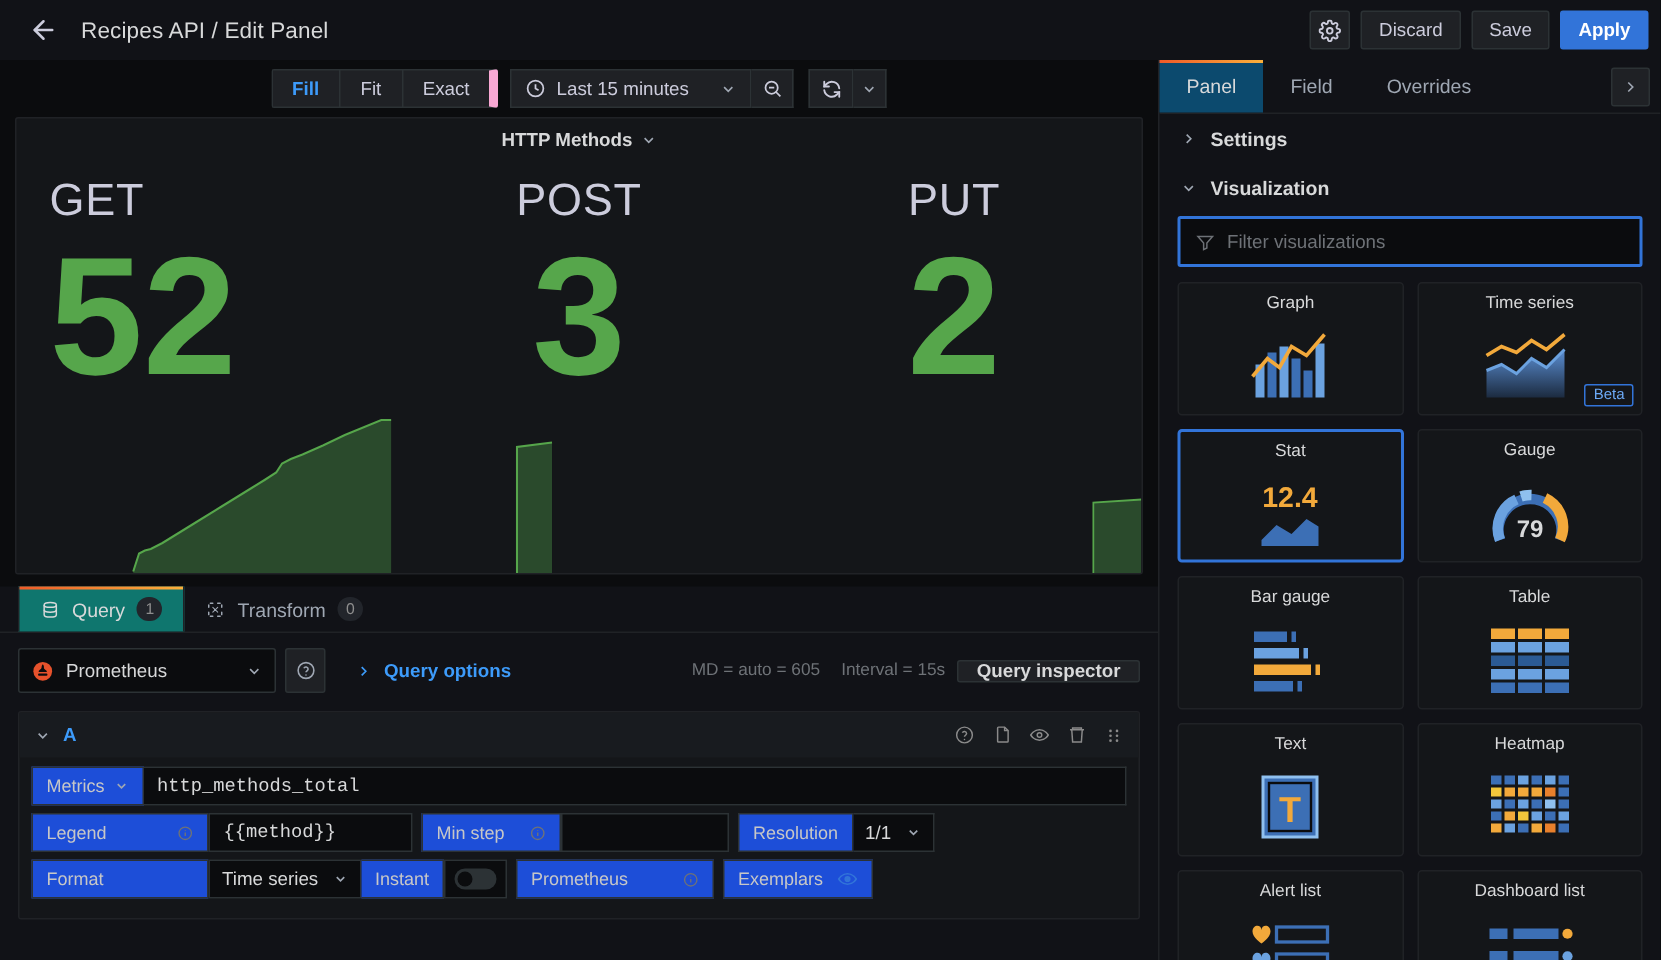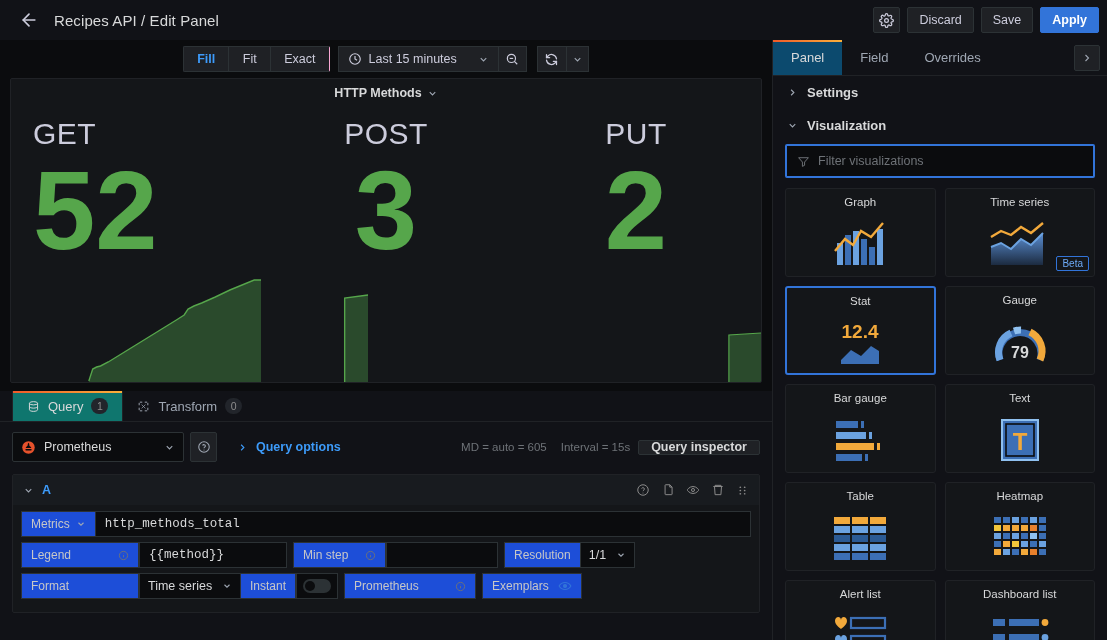--- a/index.html
+++ b/index.html
@@ -51,21 +51,21 @@
     display: flex; align-items: center; justify-content: center;
     gap: 8px; padding: 0 10px;
   }
   .seg-group { display: flex; border-radius: 2px; overflow: hidden; }
   .seg {
     height: 26px; min-width: 42px; padding: 0 13px;
     display: flex; align-items: center; justify-content: center;
     background: #1f2125; border: 1px solid #2c3235; border-right: none;
     color: #ccccdc; font-size: 12.5px; cursor: pointer;
   }
-  .seg:last-child { border-right: 1px solid #f9a8d4; }
+  .seg:last-child { border-right: 6px solid #f9a8d4; }
   .seg.active { color: #3d9bfa; font-weight: 600; }
 
   .time-group { display: flex; border-radius: 2px; }
   .time-picker {
     height: 26px; display: flex; align-items: center; gap: 7px;
     padding: 0 9px; background: #1f2125; border: 1px solid #2c3235;
     color: #ccccdc; font-size: 12.5px; cursor: pointer;
   }
   .time-zoomout {
     height: 26px; width: 28px; display: flex; align-items: center; justify-content: center;
@@ -444,21 +444,21 @@
 
               <div class="field-line">
                 <div class="lbl wide">
                   <span>Legend</span>
                   <svg width="11" height="11" viewBox="0 0 24 24" fill="none" stroke="#6e7277" stroke-width="2" style="margin-left:auto">
                     <circle cx="12" cy="12" r="9"></circle>
                       <line x1="12" y1="11" x2="12" y2="16"></line>
                     <circle cx="12" cy="8" r=".8" fill="#6e7277" stroke="none"></circle>
                   </svg>
                 </div>
-                <div class="inp fixed" style="width:148px;border-left:1px solid #2c3235;">{{method}}</div>
+                <div class="inp fixed" style="width:136px;border-left:1px solid #2c3235;">{{method}}</div>
                 <div class="gap4"></div>
                 <div class="lbl" style="width:93px">
                   <span>Min step</span>
                   <svg width="11" height="11" viewBox="0 0 24 24" fill="none" stroke="#6e7277" stroke-width="2" style="margin-left:auto">
                     <circle cx="12" cy="12" r="9"></circle>
                       <line x1="12" y1="11" x2="12" y2="16"></line>
                     <circle cx="12" cy="8" r=".8" fill="#6e7277" stroke="none"></circle>
                   </svg>
                 </div>
                 <div class="inp fixed" style="width:112px;border-left:1px solid #2c3235;"></div>
@@ -611,31 +611,20 @@
             <div class="viz-img">
               <svg width="60" height="46" viewBox="0 0 60 46">
                 <rect x="6" y="4" width="22" height="7" fill="#3c6fb5"></rect>
                   <rect x="31" y="4" width="3" height="7" fill="#3c6fb5"></rect>
                 <rect x="6" y="15" width="30" height="7" fill="#6ba2e0"></rect>
                   <rect x="39" y="15" width="3" height="7" fill="#6ba2e0"></rect>
                 <rect x="6" y="26" width="38" height="7" fill="#f2a93b"></rect>
                   <rect x="47" y="26" width="3" height="7" fill="#f2a93b"></rect>
                 <rect x="6" y="37" width="26" height="7" fill="#3c6fb5"></rect>
                   <rect x="35" y="37" width="3" height="7" fill="#3c6fb5"></rect>
-              </svg>
-            </div>
-          </div>
-
-          <div class="viz-card">
-            <div class="viz-name">Text</div>
-            <div class="viz-img">
-              <svg width="48" height="48" viewBox="0 0 48 48">
-                <rect x="6" y="4" width="36" height="40" fill="#3c6fb5" stroke="#8fc0ef" stroke-width="2"></rect>
-                <rect x="10" y="8" width="28" height="32" fill="none" stroke="#0b0c0e" stroke-width="1.6"></rect>
-                <text x="24" y="34" text-anchor="middle" fill="#f2a93b" font-size="24" font-weight="700" font-family="Liberation Sans, sans-serif">T</text>
               </svg>
             </div>
           </div>
 
           <div class="viz-card">
             <div class="viz-name">Table</div>
             <div class="viz-img">
               <svg width="56" height="46" viewBox="0 0 56 46">
                 <g>
                   <rect x="2" y="2" width="16" height="7" fill="#f2a93b"></rect>
@@ -647,20 +636,31 @@
                   <rect x="2" y="20" width="16" height="7" fill="#2b5a94"></rect>
                     <rect x="20" y="20" width="16" height="7" fill="#2b5a94"></rect>
                     <rect x="38" y="20" width="16" height="7" fill="#2b5a94"></rect>
                   <rect x="2" y="29" width="16" height="7" fill="#6ba2e0"></rect>
                     <rect x="20" y="29" width="16" height="7" fill="#6ba2e0"></rect>
                     <rect x="38" y="29" width="16" height="7" fill="#6ba2e0"></rect>
                   <rect x="2" y="38" width="16" height="7" fill="#3c6fb5"></rect>
                     <rect x="20" y="38" width="16" height="7" fill="#3c6fb5"></rect>
                     <rect x="38" y="38" width="16" height="7" fill="#3c6fb5"></rect>
                 </g>
+              </svg>
+            </div>
+          </div>
+
+          <div class="viz-card">
+            <div class="viz-name">Text</div>
+            <div class="viz-img">
+              <svg width="48" height="48" viewBox="0 0 48 48">
+                <rect x="6" y="4" width="36" height="40" fill="#3c6fb5" stroke="#8fc0ef" stroke-width="2"></rect>
+                <rect x="10" y="8" width="28" height="32" fill="none" stroke="#0b0c0e" stroke-width="1.6"></rect>
+                <text x="24" y="34" text-anchor="middle" fill="#f2a93b" font-size="24" font-weight="700" font-family="Liberation Sans, sans-serif">T</text>
               </svg>
             </div>
           </div>
 
           <div class="viz-card">
             <div class="viz-name">Heatmap</div>
             <div class="viz-img">
               <svg width="56" height="46" viewBox="0 0 56 46">
                 <g>
                   <rect x="2" y="2" width="7" height="6" fill="#3c6fb5"></rect>

